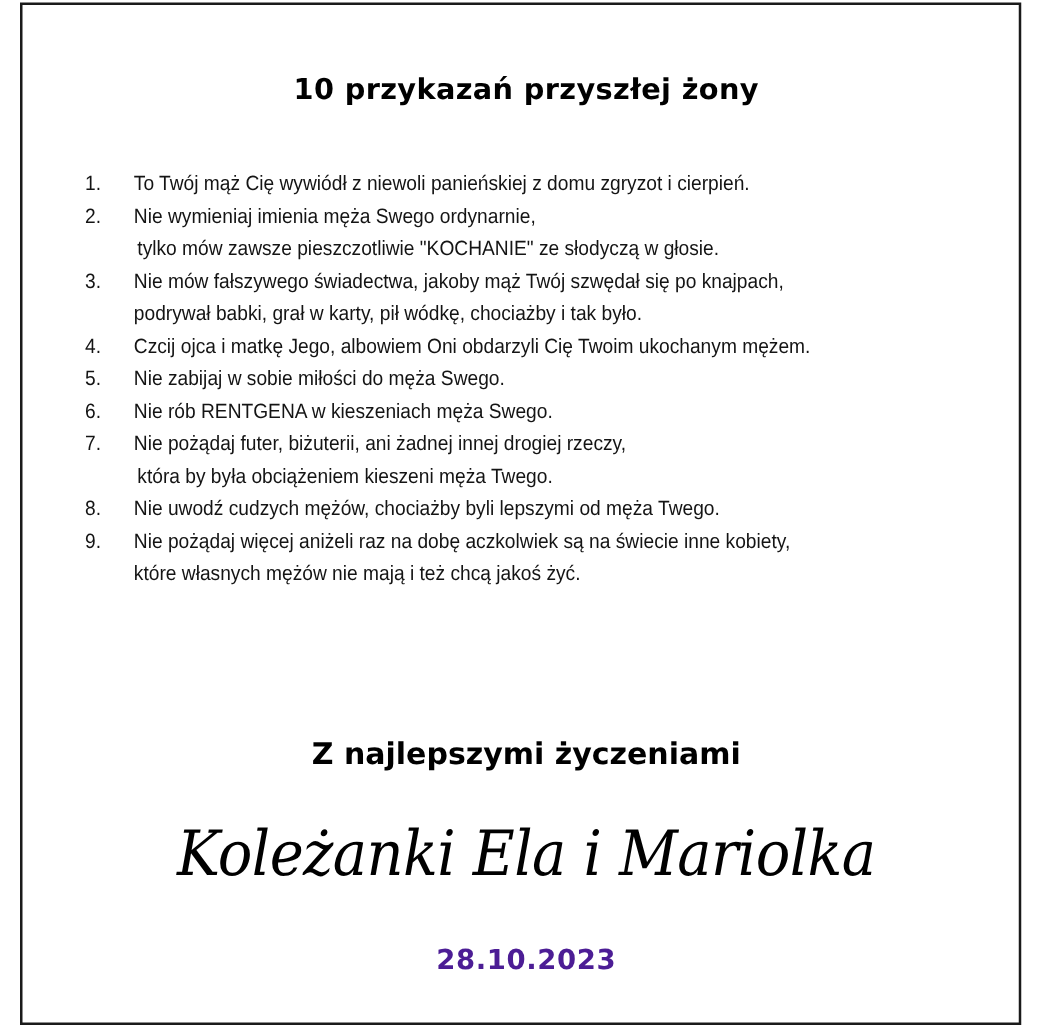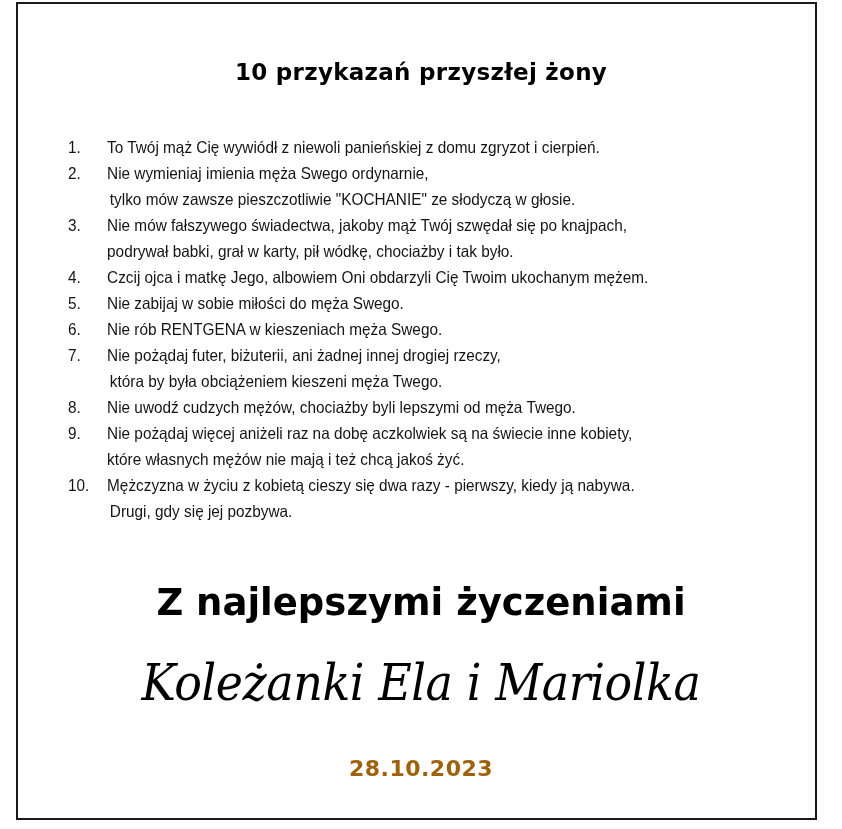--- a/index.html
+++ b/index.html
@@ -70,21 +70,21 @@
       left: 45px;
     }
     .greeting {
       position: absolute;
       left: 0;
       width: 842px;
       top: 584px;
       text-align: center;
       font-family: "DejaVu Sans", sans-serif;
       font-weight: bold;
-      font-size: 37px;
+      font-size: 24px;
       color: #000;
       line-height: 38px;
     }
     .signature {
       position: absolute;
       left: 0;
       width: 842px;
       top: 648px;
       text-align: center;
       font-family: "DejaVu Serif", serif;
@@ -98,21 +98,21 @@
     }
     .date {
       position: absolute;
       left: 0;
       width: 842px;
       top: 754px;
       text-align: center;
       font-family: "DejaVu Sans", sans-serif;
       font-weight: bold;
       font-size: 22px;
-      color: #a16207;
+      color: #4c1d95;
       line-height: 30px;
       letter-spacing: 0.5px;
     }
   </style>
 </head>
 <body>
 
 <div class="frame"></div>
 
 <h1 class="title" style="margin:0;">10 przykazań przyszłej żony</h1>
@@ -187,28 +187,19 @@
   <div class="item">
     <div class="line">
         <span class="num">9.</span>
         <span class="txt">Nie pożądaj więcej aniżeli raz na dobę aczkolwiek są na świecie inne kobiety,</span>
       </div>
     <div class="line">
         <span class="txt">które własnych mężów nie mają i też chcą jakoś żyć.</span>
       </div>
   </div>
 
-  <div class="item">
-    <div class="line">
-        <span class="num">10.</span>
-        <span class="txt">Mężczyzna w życiu z kobietą cieszy się dwa razy - pierwszy, kiedy ją nabywa.</span>
-      </div>
-    <div class="line">
-        <span class="txt cont">Drugi, gdy się jej pozbywa.</span>
-      </div>
-  </div>
 </div>
 
 <div class="greeting">Z najlepszymi życzeniami</div>
 
 <div class="signature">Koleżanki Ela i Mariolka</div>
 
 <div class="date">28.10.2023</div>
 
 </body></html>

